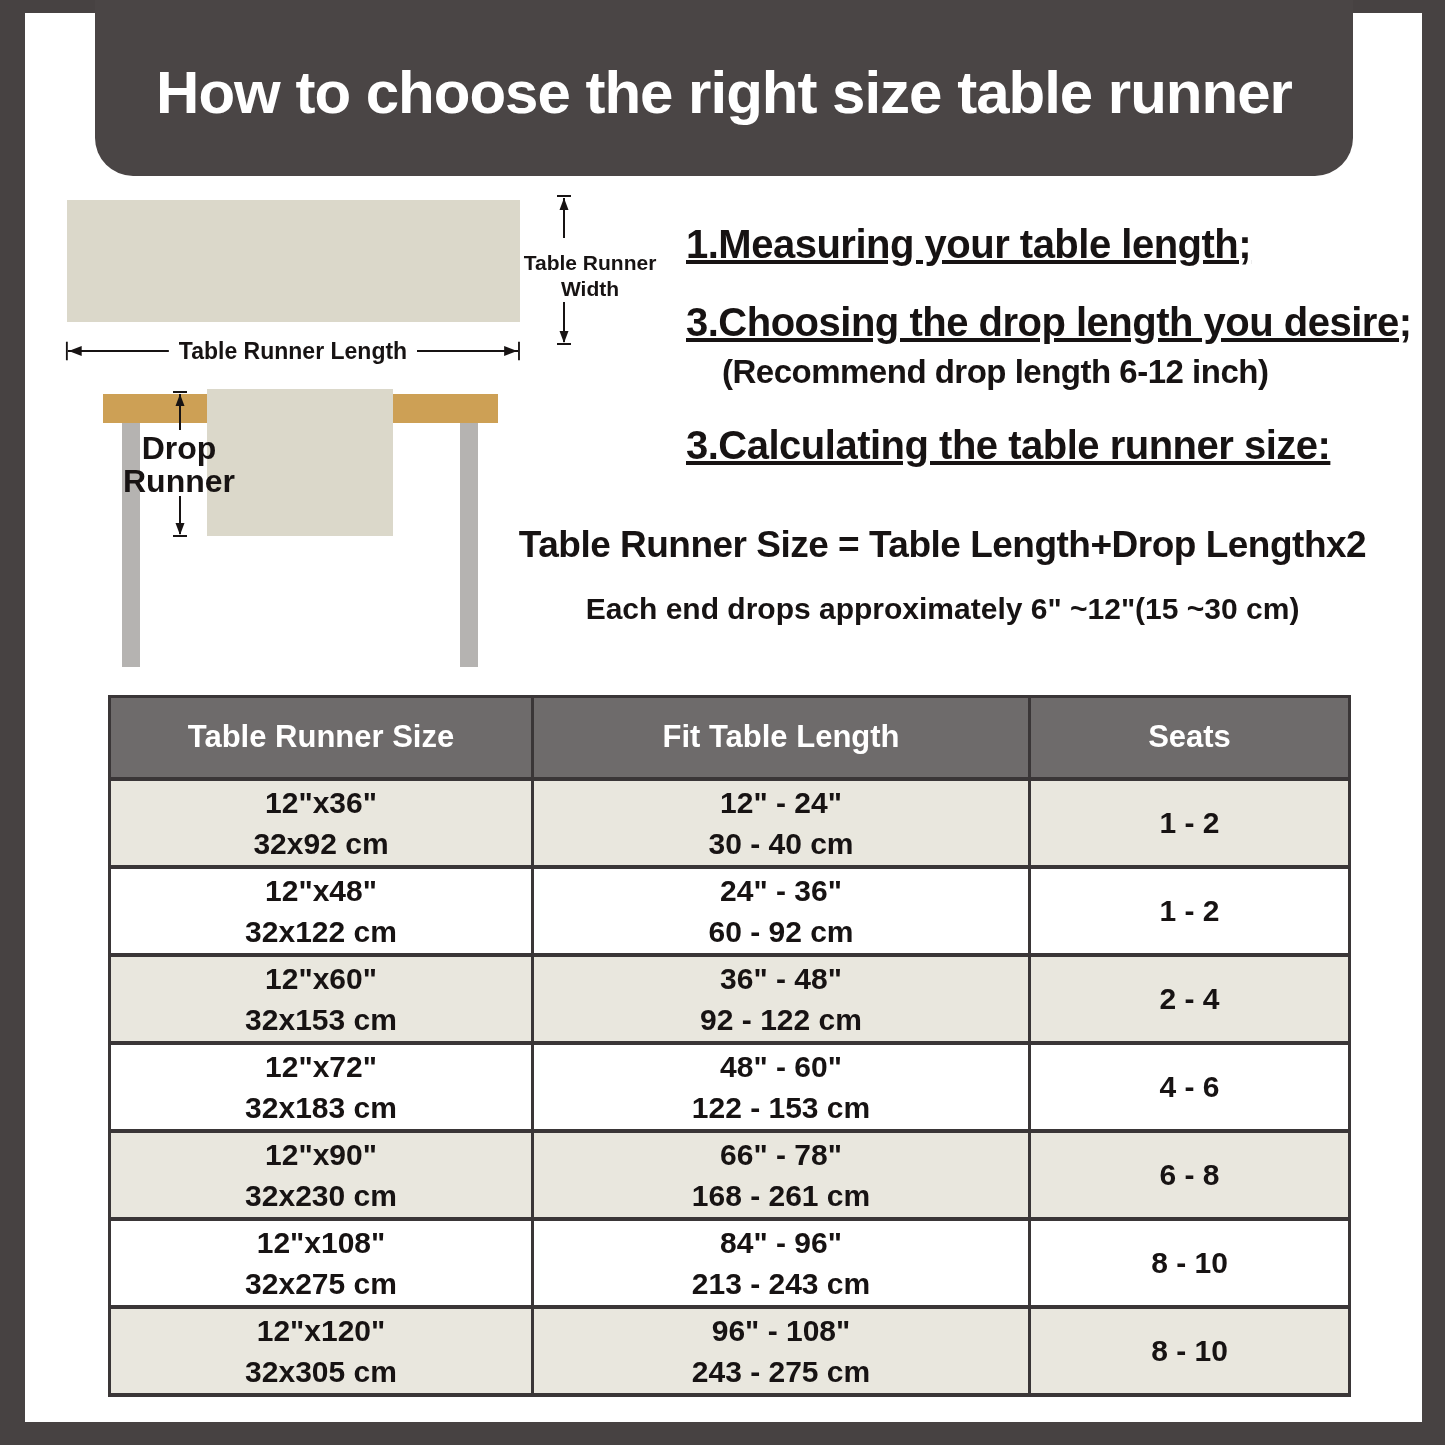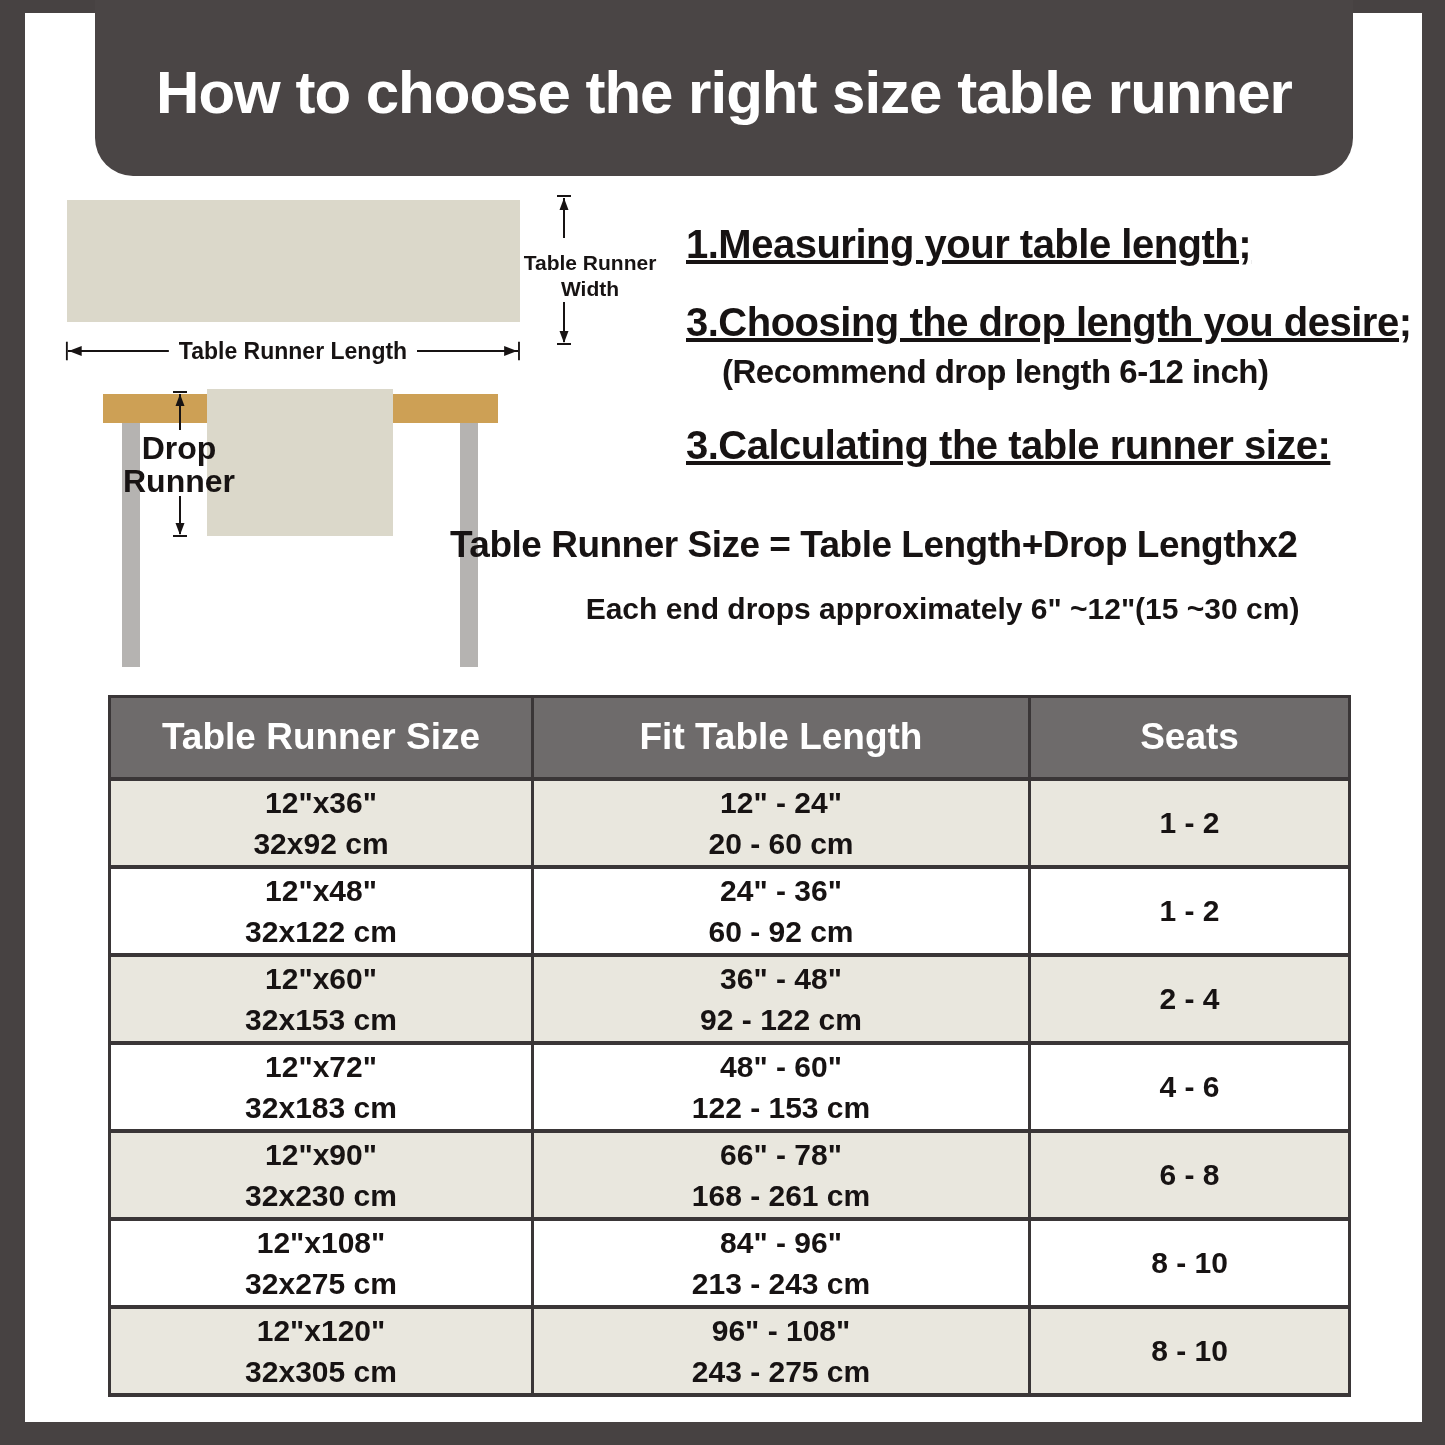--- a/index.html
+++ b/index.html
@@ -28,30 +28,30 @@
   .drop-glyph-top{position:absolute;left:170px;top:390px;}
   .drop-glyph-bottom{position:absolute;left:170px;top:496px;}
   .drop-text{position:absolute;left:120px;top:432px;width:118px;text-align:center;color:var(--ink,#171313);
              font-weight:bold;font-size:32px;line-height:33px;}
 
   
   .step{position:absolute;color:var(--ink,#171313);font-weight:bold;font-size:40px;letter-spacing:-0.5px;white-space:nowrap;text-decoration:underline;}
   .step-note{position:absolute;color:var(--ink,#171313);font-weight:bold;font-size:33px;letter-spacing:-0.5px;white-space:nowrap;}
 
   
-  .formula-main{position:absolute;left:450px;top:524px;width:985px;text-align:left;color:var(--ink,#171313);
+  .formula-main{position:absolute;left:450px;top:524px;width:985px;text-align:center;color:var(--ink,#171313);
                 font-weight:bold;font-size:37px;letter-spacing:-0.5px;white-space:nowrap;}
   .formula-note{position:absolute;left:450px;top:592px;width:985px;text-align:center;color:var(--ink,#171313);
                 font-weight:bold;font-size:30px;white-space:nowrap;}
 
   
   table.size-table{position:absolute;left:108px;top:695px;width:1240px;border-collapse:collapse;table-layout:fixed;
                    border:3px solid var(--table-border,#3a3637);}
   .size-table col.c1{width:423px;} .size-table col.c2{width:497px;} .size-table col.c3{width:320px;}
-  .size-table th{background:var(--table-header-bg,#6e6b6b);color:#ffffff;font-size:37px;font-weight:bold;
+  .size-table th{background:var(--table-header-bg,#6e6b6b);color:#ffffff;font-size:31px;font-weight:bold;
                  height:82px;border:3px solid var(--table-border,#3a3637);border-top-width:3px;}
   .size-table td{height:87px;text-align:center;vertical-align:middle;color:var(--ink,#171313);
                  font-size:30px;font-weight:bold;line-height:41px;
                  border-left:3px solid var(--table-border,#3a3637);border-right:3px solid var(--table-border,#3a3637);
                  border-top:4px solid var(--table-border,#3a3637);border-bottom:4px solid var(--table-border,#3a3637);}
   .size-table tr.row-odd td{background:var(--row-beige,#e9e7de);}
   .size-table tr.row-even td{background:#ffffff;}
 
   svg line,svg polygon{stroke:var(--ink,#171313);}
   svg polygon{fill:var(--ink,#171313);stroke-width:0;}
@@ -141,21 +141,21 @@
       </tr>
     </thead>
     <tbody>
         <tr class="row-odd">
           <td>
             <div>12"x36"</div>
             <div>32x92 cm</div>
           </td>
           <td>
             <div>12" - 24"</div>
-            <div>20 - 60 cm</div>
+            <div>30 - 40 cm</div>
           </td>
           <td>
             <div>1 - 2</div>
           </td>
         </tr>
         <tr class="row-even">
           <td>
             <div>12"x48"</div>
             <div>32x122 cm</div>
           </td>

